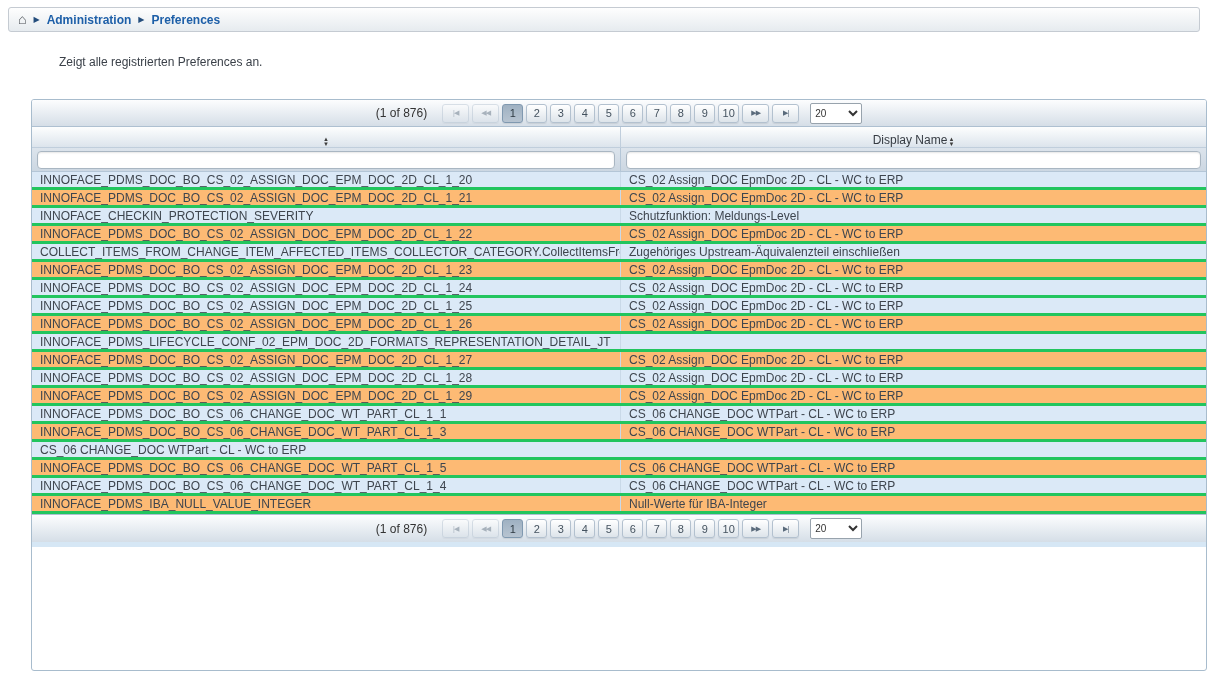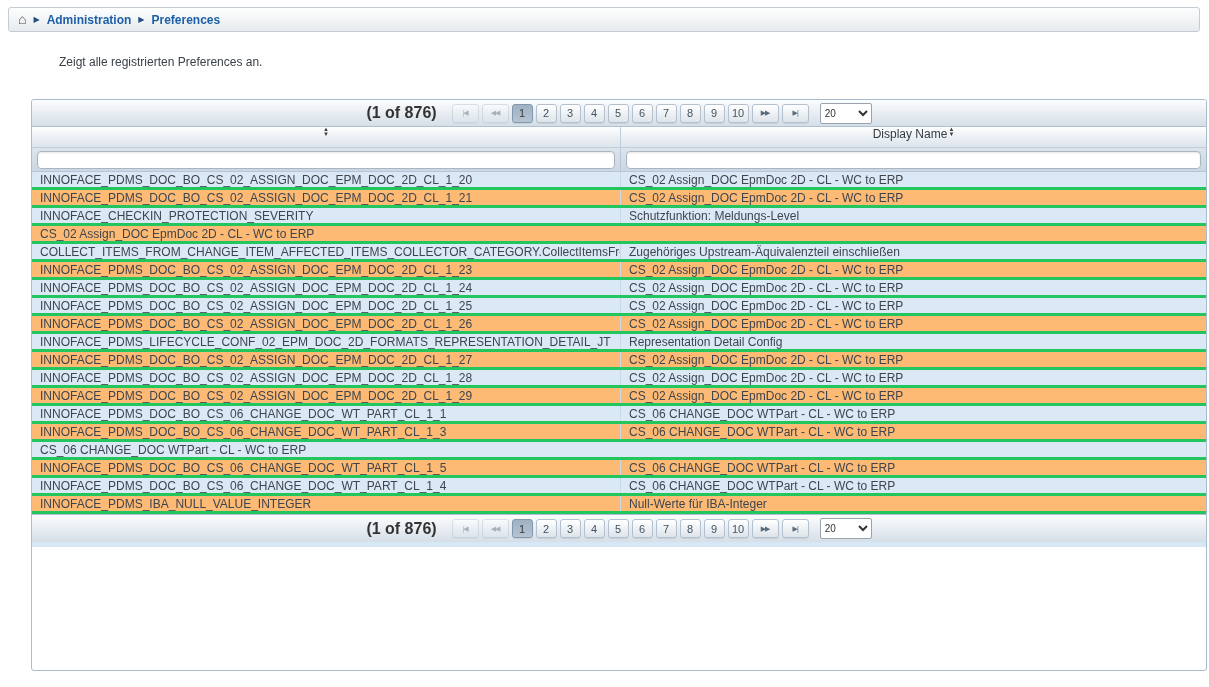--- a/index.html
+++ b/index.html
@@ -25,39 +25,39 @@
   .container {
     position:absolute; left:31px; top:99px; width:1176px; height:572px;
     border:1px solid #a8bccd; border-radius:3px; background:#fff; overflow:hidden;
   }
   
   .paginator {
     height:27px; display:flex; align-items:center; justify-content:center; gap:3px;
     background:linear-gradient(#fcfdfe,#d5dee7); border-bottom:1px solid #aec0d1;
   }
   .paginator.bottom { height:28px; border-bottom:none; border-top:1px solid #aec0d1; }
-  .page-count { font-weight:bold; color:#333; margin-right:12px; font-size:16px; }
+  .page-count { font-weight:normal; color:#333; margin-right:12px; font-size:12px; }
   .pg-btn {
     height:19px; min-width:21px; padding:0 3px; border:1px solid #b3c1cf; border-radius:3px;
     background:linear-gradient(#ffffff,#dde4ea); color:#44525f; font-size:11px;
     display:flex; align-items:center; justify-content:center; cursor:pointer;
     box-shadow:0 1px 1px rgba(0,0,0,0.08);
   }
   .pg-btn.nav { font-size:7px; min-width:27px; color:#5a6b7c; letter-spacing:-1px; }
   .pg-btn.disabled { opacity:0.45; cursor:default; }
   .pg-btn.active {
     background:linear-gradient(#9fb1c2,#b7c4d1); border-color:#8099b0; color:#2e3942;
   }
   .pg-select {
     height:21px; width:52px; margin-left:8px; border:1px solid #98a3ad; border-radius:2px;
     background:#fff; font-family:"Liberation Sans",sans-serif; font-size:10px; color:#333;
   }
   
   .thead { display:flex; height:21px; background:linear-gradient(#fdfefe,#dce4ec); border-bottom:1px solid #c0cedc; }
-  .th { display:flex; align-items:flex-start; justify-content:center; gap:1px; color:#363c43; cursor:pointer; }
+  .th { display:flex; align-items:flex-end; justify-content:center; gap:1px; color:#363c43; cursor:pointer; }
   .th-name { width:589px; border-right:1px solid #c0cedc; }
   .th-display { flex:1; }
   .sort-icon { display:inline-flex; flex-direction:column; font-size:6px; line-height:5px; color:#3c3c3c; }
   
   .filter-row { display:flex; height:24px; align-items:center; background:linear-gradient(#dce4ec,#ccd7e2); border-bottom:1px solid #b4c6d7; }
   .filter-cell { padding:0 5px; height:100%; display:flex; align-items:center; }
   .fc1 { width:589px; border-right:1px solid #b4c6d7; }
   .fc2 { flex:1; }
   .filter-cell input {
     width:100%; height:18px; border:1px solid #a9b6c2; border-radius:4px; background:#fff;
@@ -140,20 +140,21 @@
       </div>
       <div class="tr even">
         <div class="td td-name">INNOFACE_PDMS_DOC_BO_CS_02_ASSIGN_DOC_EPM_DOC_2D_CL_1_21</div>
         <div class="td td-display">CS_02 Assign_DOC EpmDoc 2D - CL - WC to ERP</div>
       </div>
       <div class="tr odd">
         <div class="td td-name">INNOFACE_CHECKIN_PROTECTION_SEVERITY</div>
         <div class="td td-display">Schutzfunktion: Meldungs-Level</div>
       </div>
       <div class="tr even">
+        <div class="td td-name">INNOFACE_PDMS_DOC_BO_CS_02_ASSIGN_DOC_EPM_DOC_2D_CL_1_22</div>
         <div class="td td-display">CS_02 Assign_DOC EpmDoc 2D - CL - WC to ERP</div>
       </div>
       <div class="tr odd">
         <div class="td td-name">COLLECT_ITEMS_FROM_CHANGE_ITEM_AFFECTED_ITEMS_COLLECTOR_CATEGORY.CollectItemsFromChangeItem_A</div>
         <div class="td td-display">Zugehöriges Upstream-Äquivalenzteil einschließen</div>
       </div>
       <div class="tr even">
         <div class="td td-name">INNOFACE_PDMS_DOC_BO_CS_02_ASSIGN_DOC_EPM_DOC_2D_CL_1_23</div>
         <div class="td td-display">CS_02 Assign_DOC EpmDoc 2D - CL - WC to ERP</div>
       </div>
@@ -164,21 +165,20 @@
       <div class="tr odd">
         <div class="td td-name">INNOFACE_PDMS_DOC_BO_CS_02_ASSIGN_DOC_EPM_DOC_2D_CL_1_25</div>
         <div class="td td-display">CS_02 Assign_DOC EpmDoc 2D - CL - WC to ERP</div>
       </div>
       <div class="tr even">
         <div class="td td-name">INNOFACE_PDMS_DOC_BO_CS_02_ASSIGN_DOC_EPM_DOC_2D_CL_1_26</div>
         <div class="td td-display">CS_02 Assign_DOC EpmDoc 2D - CL - WC to ERP</div>
       </div>
       <div class="tr odd">
         <div class="td td-name">INNOFACE_PDMS_LIFECYCLE_CONF_02_EPM_DOC_2D_FORMATS_REPRESENTATION_DETAIL_JT</div>
-        <div class="td td-display">Representation Detail Config</div>
       </div>
       <div class="tr even">
         <div class="td td-name">INNOFACE_PDMS_DOC_BO_CS_02_ASSIGN_DOC_EPM_DOC_2D_CL_1_27</div>
         <div class="td td-display">CS_02 Assign_DOC EpmDoc 2D - CL - WC to ERP</div>
       </div>
       <div class="tr odd">
         <div class="td td-name">INNOFACE_PDMS_DOC_BO_CS_02_ASSIGN_DOC_EPM_DOC_2D_CL_1_28</div>
         <div class="td td-display">CS_02 Assign_DOC EpmDoc 2D - CL - WC to ERP</div>
       </div>
       <div class="tr even">

